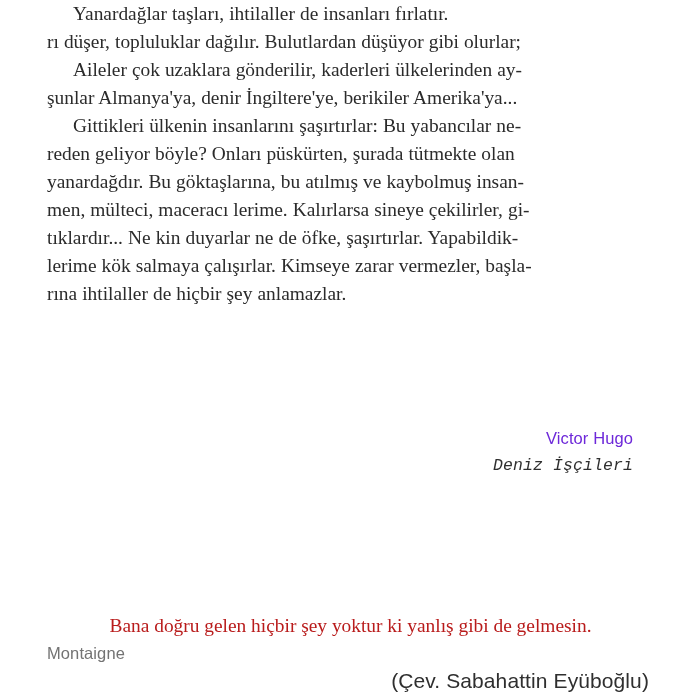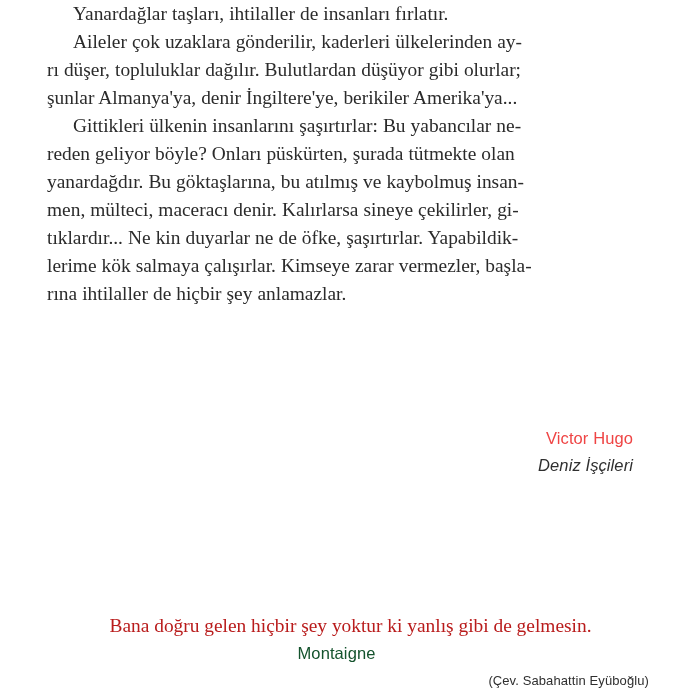--- a/index.html
+++ b/index.html
@@ -71,86 +71,87 @@
   .attribution {
     position: absolute;
     right: 47px;
     top: 425px;
     text-align: right;
     font-family: "Liberation Sans", "DejaVu Sans", sans-serif;
   }
   .attr-author {
     font-size: 16.5px;
     line-height: 27px;
-    color: #ef4444;
+    color: #6d28d9;
     letter-spacing: 0.1px;
   }
   .attr-work {
     font-size: 16.5px;
     line-height: 27px;
     font-style: italic;
     color: #2f2f2f;
     letter-spacing: 0.1px;
+    font-family: Liberation Mono, monospace;
   }
 
   
   .bottom-block {
     position: absolute;
     left: 47px;
     top: 612px;
     width: 607px;
   }
   .quote-line {
     font-size: 19.4px;
     line-height: 28px;
     text-align: center;
     color: #b91c1c;
     white-space: nowrap;
   }
   .quote-attr {
     font-family: "Liberation Sans", "DejaVu Sans", sans-serif;
     font-size: 16.5px;
     line-height: 27px;
-    text-align: center;
-    color: #14532d;
+    text-align: left;
+    color: #737373;
     padding-right: 28px;
     letter-spacing: 0.1px;
   }
   .quote-translator {
     font-family: "Liberation Sans", "DejaVu Sans", sans-serif;
-    font-size: 13px;
+    font-size: 21px;
     line-height: 27px;
     text-align: right;
     color: #2f2f2f;
     padding-right: 5px;
     letter-spacing: 0.1px;
   }
 </style>
 </head>
 <body>
 
 <div class="page">
 
   <div class="text-column">
 
     <div class="body-par">
       <span class="jline indent">Yanardağlar taşları, ihtilaller de insanları fırlatır.</span>
     </div>
 
     <div class="body-par">
+      <span class="jline stretch">rı düşer, topluluklar dağılır. Bulutlardan düşüyor gibi olurlar;</span>
       <span class="jline indent stretch">Aileler çok uzaklara gönderilir, kaderleri ülkelerinden ay-</span>
-      <span class="jline stretch">rı düşer, topluluklar dağılır. Bulutlardan düşüyor gibi olurlar;</span>
       <span class="jline">şunlar Almanya'ya, denir İngiltere'ye, berikiler Amerika'ya...</span>
     </div>
 
     <div class="body-par">
       <span class="jline indent stretch">Gittikleri ülkenin insanlarını şaşırtırlar: Bu yabancılar ne-</span>
       <span class="jline stretch">reden geliyor böyle? Onları püskürten, şurada tütmekte olan</span>
       <span class="jline stretch">yanardağdır. Bu göktaşlarına, bu atılmış ve kaybolmuş insan-</span>
-      <span class="jline stretch">men, mülteci, maceracı denir. Kalırlarsa sineye çekilirler, gi-</span>
+      <span class="jline stretch">men, mülteci, maceracı lerime. Kalırlarsa sineye çekilirler, gi-</span>
       <span class="jline stretch">tıklardır... Ne kin duyarlar ne de öfke, şaşırtırlar. Yapabildik-</span>
       <span class="jline stretch">lerime kök salmaya çalışırlar. Kimseye zarar vermezler, başla-</span>
       <span class="jline">rına ihtilaller de hiçbir şey anlamazlar.</span>
     </div>
 
   </div>
 
   <div class="attribution">
     <div class="attr-author">Victor Hugo</div>
     <div class="attr-work">Deniz İşçileri</div>

